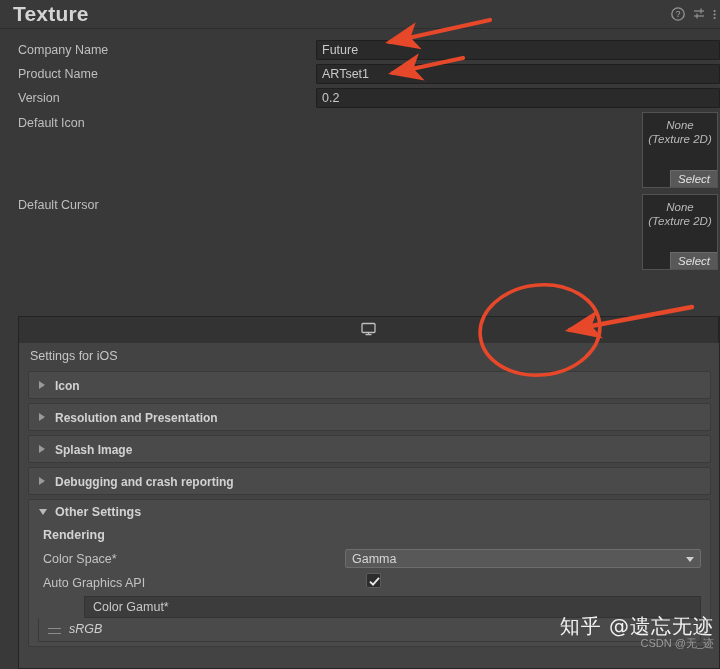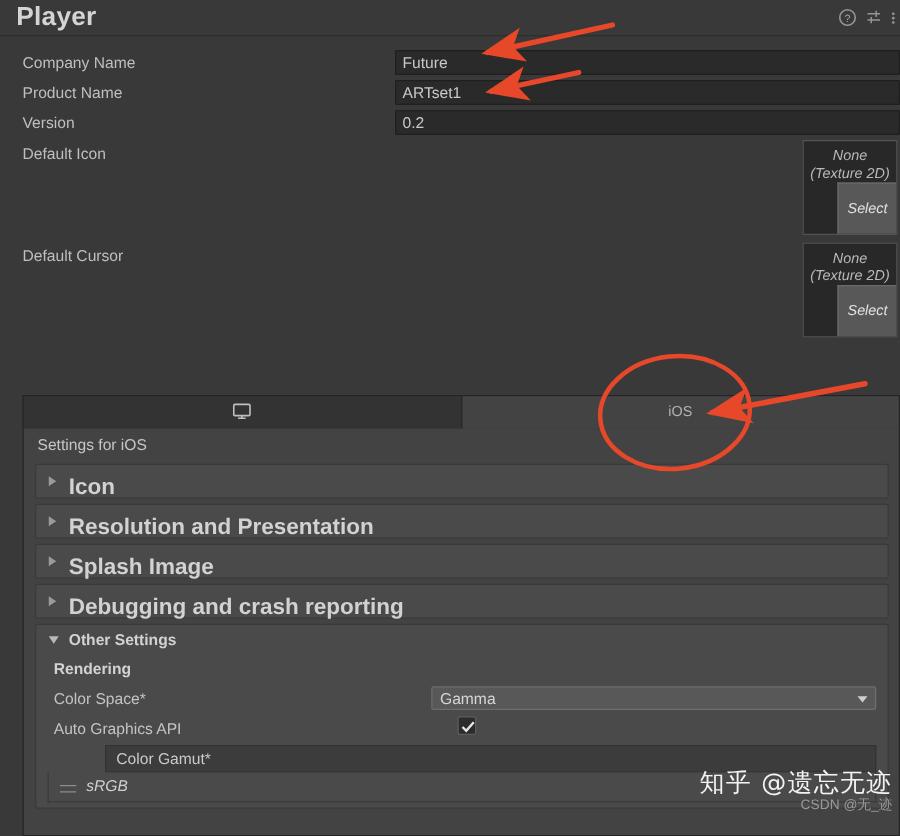--- a/index.html
+++ b/index.html
@@ -37,21 +37,21 @@
   .tex-box{
     position:absolute;right:2px;top:2px;width:76px;height:76px;
     background:#282828;border:1px solid #525252;box-sizing:border-box;font-style:italic;
   }
   .tex-box .t1,.tex-box .t2{
     position:absolute;left:0;right:0;text-align:center;color:#b9b9b9;font-size:11.5px;
   }
   .tex-box .t1{top:6px;}
   .tex-box .t2{top:20px;}
   .tex-sel{
-    position:absolute;right:0;bottom:0;height:16px;padding:12px 7px;
+    position:absolute;right:0;bottom:0;height:16px;padding:0 7px;
     background:#585858;color:#e2e2e2;font-size:11.5px;line-height:16px;
     border-top:1px solid #6a6a6a;border-left:1px solid #6a6a6a;
   }
 
   
   .hs{position:relative;height:24px;}
   .hs .xl{position:absolute;left:310px;top:5px;color:#c2c2c2;}
   .hs .xf{position:absolute;left:322px;width:198px;top:2px;height:20px;background:#2a2a2a;border:1px solid #1f1f1f;box-sizing:border-box;}
   .hs .yl{position:absolute;left:527px;top:5px;color:#c2c2c2;}
   .hs .yf{position:absolute;left:539px;right:0;top:2px;height:20px;background:#2a2a2a;border:1px solid #1f1f1f;box-sizing:border-box;}
@@ -73,21 +73,21 @@
   .panel-title{position:absolute;left:11px;top:6px;color:#c6c6c6;font-size:12.5px;}
 
   .foldlist{position:absolute;left:9px;right:8px;top:28px;}
   .fold{
     position:relative;height:28px;margin-bottom:4px;
     background:#4a4a4a;border:1px solid #3a3a3a;border-radius:2px;box-sizing:border-box;
   }
   .fold .tri{position:absolute;left:10px;top:9px;width:0;height:0;}
   .tri.closed{border-left:6px solid #9a9a9a;border-top:4.5px solid transparent;border-bottom:4.5px solid transparent;}
   .tri.open{border-top:6px solid #b9b9b9;border-left:4.5px solid transparent;border-right:4.5px solid transparent;top:11px;}
-  .fold .ftx{position:absolute;left:26px;top:7px;font-size:18px;font-weight:bold;color:#d2d2d2;}
+  .fold .ftx{position:absolute;left:26px;top:7px;font-size:12px;font-weight:bold;color:#d2d2d2;}
 
   
   .other{
     position:relative;margin-top:0;
     background:#4a4a4a;border:1px solid #3a3a3a;border-radius:2px;box-sizing:border-box;
     height:148px;overflow:hidden;
   }
   .sub{position:absolute;left:14px;font-size:12.5px;font-weight:bold;color:#d2d2d2;}
   .orow{position:absolute;left:0;right:0;height:23px;}
   .orow .ol{position:absolute;left:14px;top:4px;color:#c3c3c3;font-size:12.5px;}
@@ -122,21 +122,21 @@
   .wm{position:absolute;right:6px;bottom:18px;text-align:right;}
   .wm .w1{font-size:20px;color:#f2f2f2;letter-spacing:1px;font-family:"DejaVu Sans",sans-serif;}
   .wm .w2{font-size:11px;color:#9a9a9a;margin-top:-4px;font-family:Liberation Sans, sans-serif;}
 </style>
 </head>
 <body>
 
 <div id="root">
 
   <div class="hdr">
-    <div class="hdr-title">Player</div>
+    <div class="hdr-title">Texture</div>
     <div class="hdr-icons">
       <span class="ic">
         <svg width="14" height="14" viewBox="0 0 14 14">
           <circle cx="7" cy="7" r="6.2" fill="none" stroke="#b8b8b8" stroke-width="1.3"></circle>
           <text x="7" y="10.4" font-size="8.5" fill="#d0d0d0" text-anchor="middle" font-family="Liberation Sans, sans-serif">?</text>
         </svg>
       </span>
       <span class="ic">
         <svg width="14" height="14" viewBox="0 0 14 14">
           <line x1="2" y1="4" x2="12" y2="4" stroke="#b8b8b8" stroke-width="1.2"></line>
@@ -204,23 +204,20 @@
     <div class="tabs">
       <div class="tab inactive">
         <span>
           <svg width="15" height="14" viewBox="0 0 15 14">
             <rect x="1" y="1.5" width="13" height="9" rx="1" fill="none" stroke="#c0c0c0" stroke-width="1.3"></rect>
             <line x1="7.5" y1="10.5" x2="7.5" y2="12.3" stroke="#c0c0c0" stroke-width="1.3"></line>
             <line x1="4.5" y1="12.6" x2="10.5" y2="12.6" stroke="#c0c0c0" stroke-width="1.3"></line>
           </svg>
         </span>
       </div>
-      <div class="tab active">
-        <span>iOS</span>
-      </div>
     </div>
 
     <div class="panel">
       <div class="panel-title">Settings for iOS</div>
 
       <div class="foldlist">
 
         <div class="fold">
           <span class="tri closed"></span>
           <span class="ftx">Icon</span>

